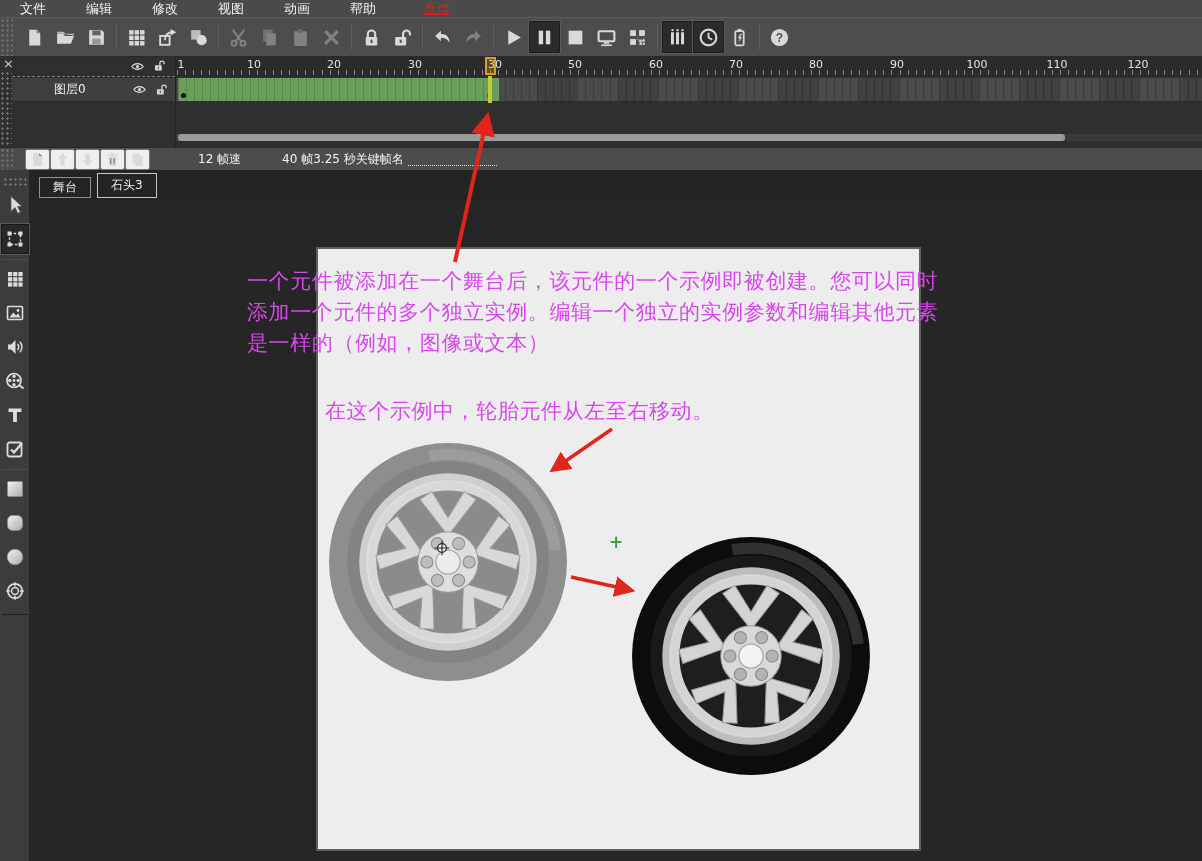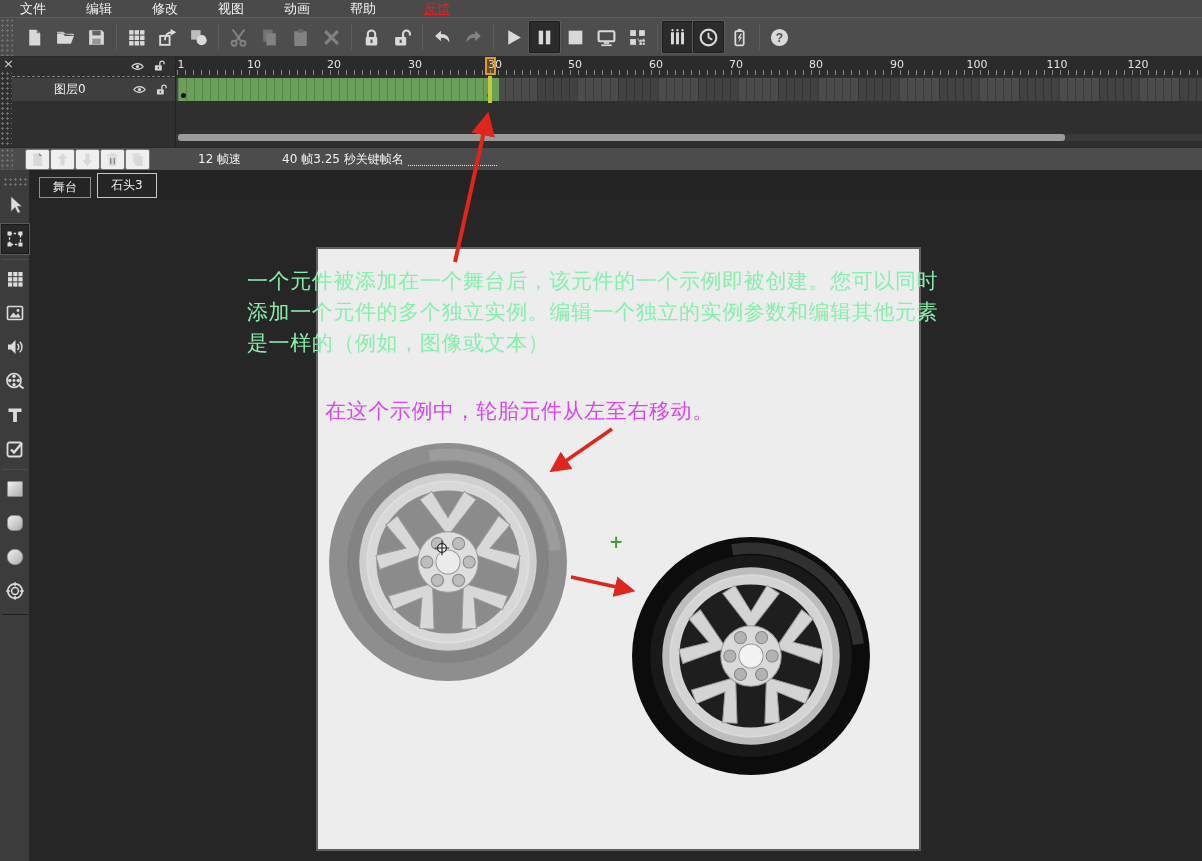--- a/index.html
+++ b/index.html
@@ -83,21 +83,21 @@
           color:#dcdcdc; background:transparent; border:none; }
   .tool .ic { width:20px; height:20px; }
   .tool.active { background:#282828; box-shadow:inset 0 0 0 1px #191919, 0 0 0 1px #5a5a5a; }
   .tool-sep { width:26px; height:1px; background:#4b4b4b; margin-top:5px; }
   .tool-sep.strong { background:#1f1f1f; margin-top:8px; }
 
   
   .canvas { position:absolute; left:30px; top:200px; right:0; bottom:0; background:#262626; }
   .stage { position:absolute; left:286px; top:47px; width:605px; height:604px; background:#ededed;
            border:2px solid #5f5f5f; }
-  .stage-par { position:absolute; left:217px; top:66px; color:#86efac; font-size:21px;
+  .stage-par { position:absolute; left:217px; top:66px; color:#d946ef; font-size:21px;
                line-height:31px; letter-spacing:.6px; white-space:nowrap; }
   .stage-cap { position:absolute; left:295px; top:197px; color:#d946ef; font-size:21px;
                letter-spacing:.6px; white-space:nowrap; }
   .wheel { position:absolute; width:246px; height:246px; }
   .wheel-ghost { left:295px; top:239px;
       --tire:#8e8e8e; --sheen:#9c9c9c; --tire2:#838383; --rimEdge:#cfcfcf; --rimFace:#dedede;
       --cutout:#8b8b8b; --spoke:#d8d8d8; --nut:#bdbdbd; --hole:#ececec; }
   .wheel-solid { left:598px; top:333px;
       --tire:#0c0c0c; --sheen:#303030; --tire2:#191919; --rimEdge:#bdbdbd; --rimFace:#d9d9d9;
       --cutout:#1e1e1e; --spoke:#d4d4d4; --nut:#b3b3b3; --hole:#f2f2f2; }

